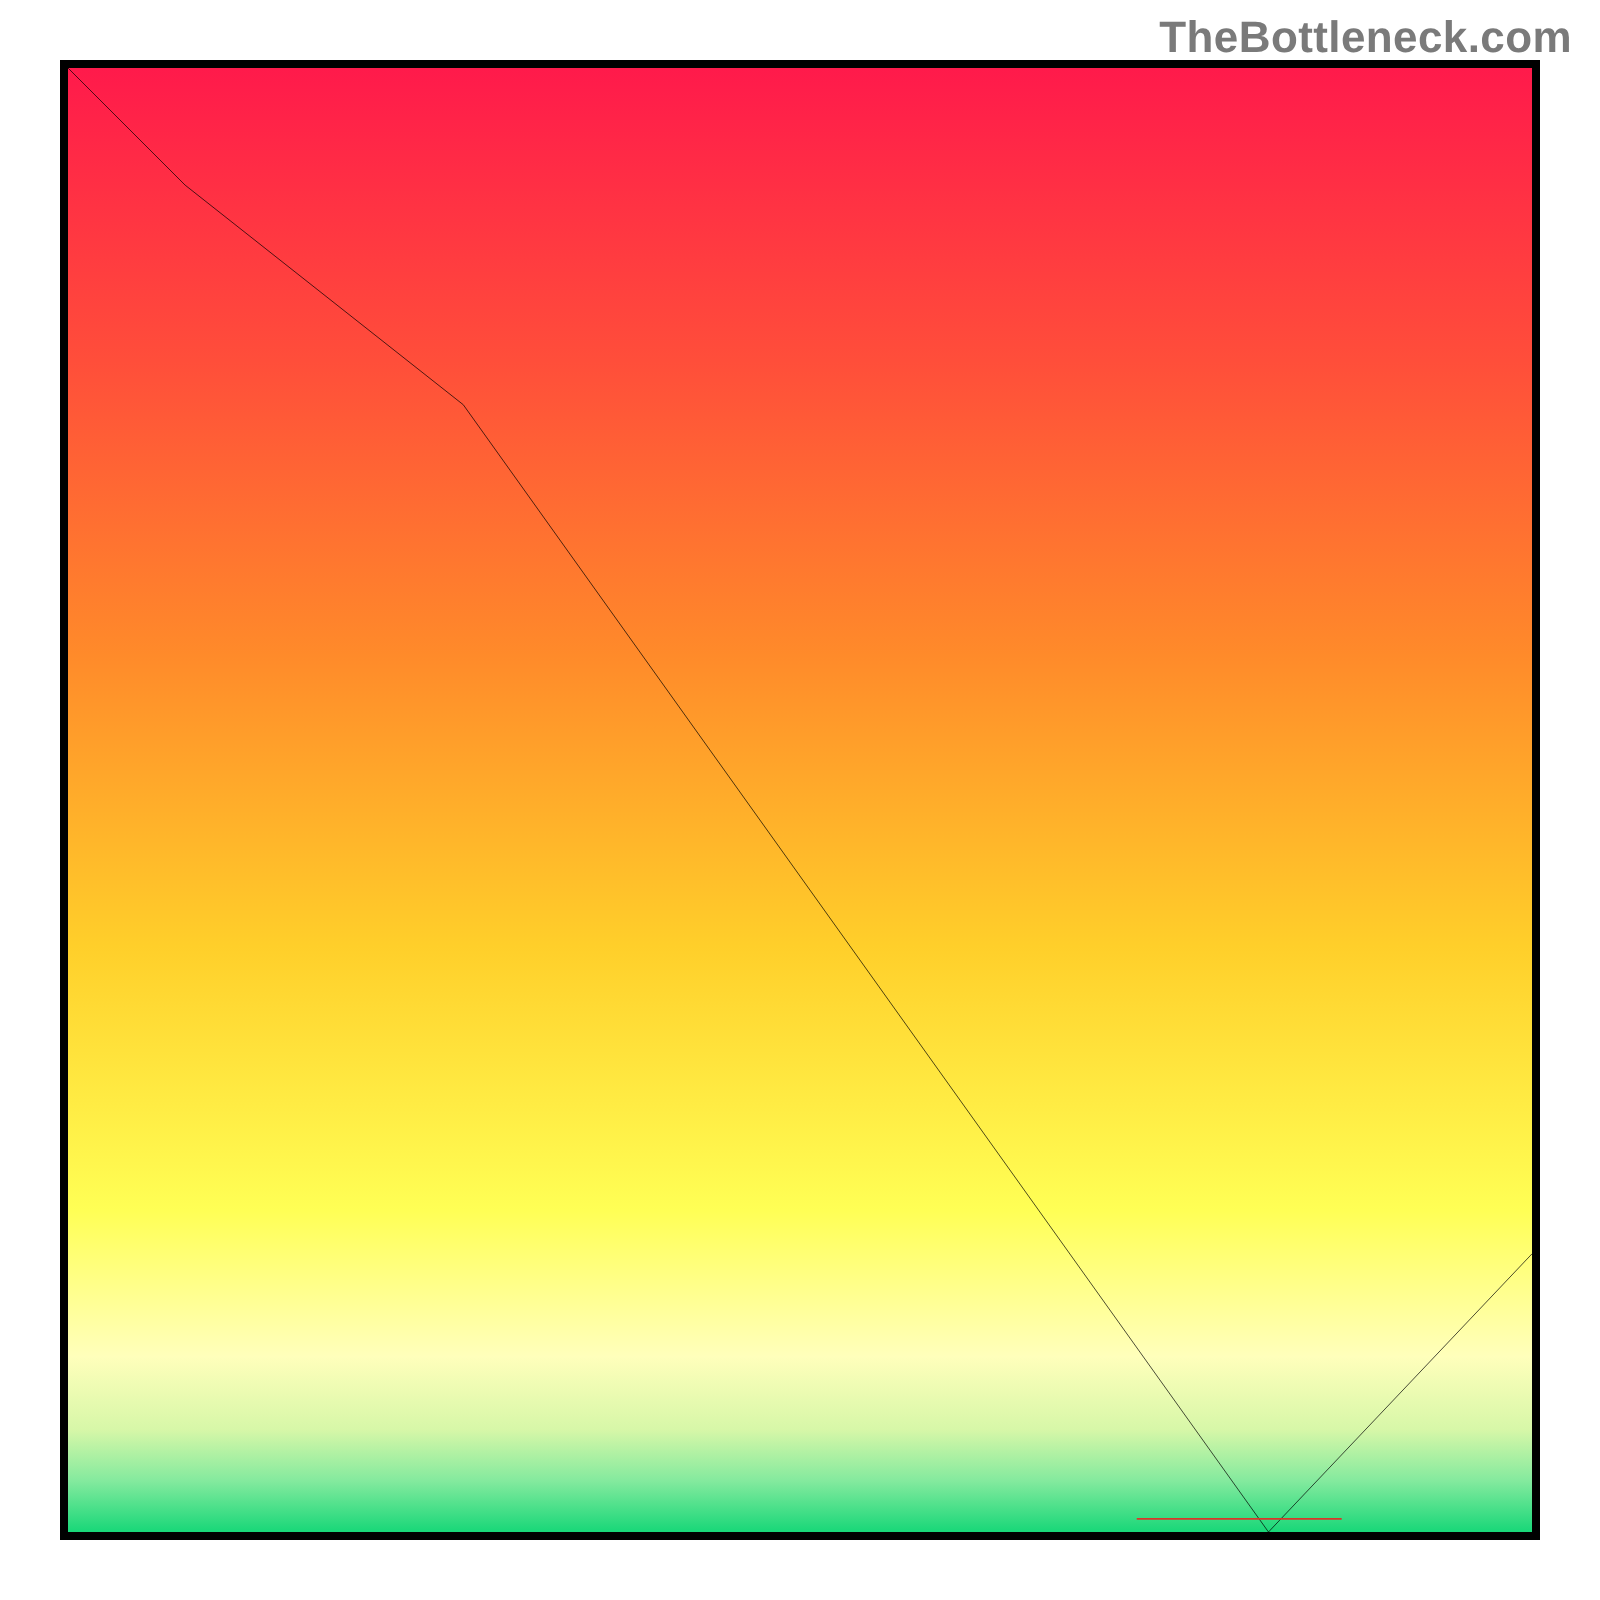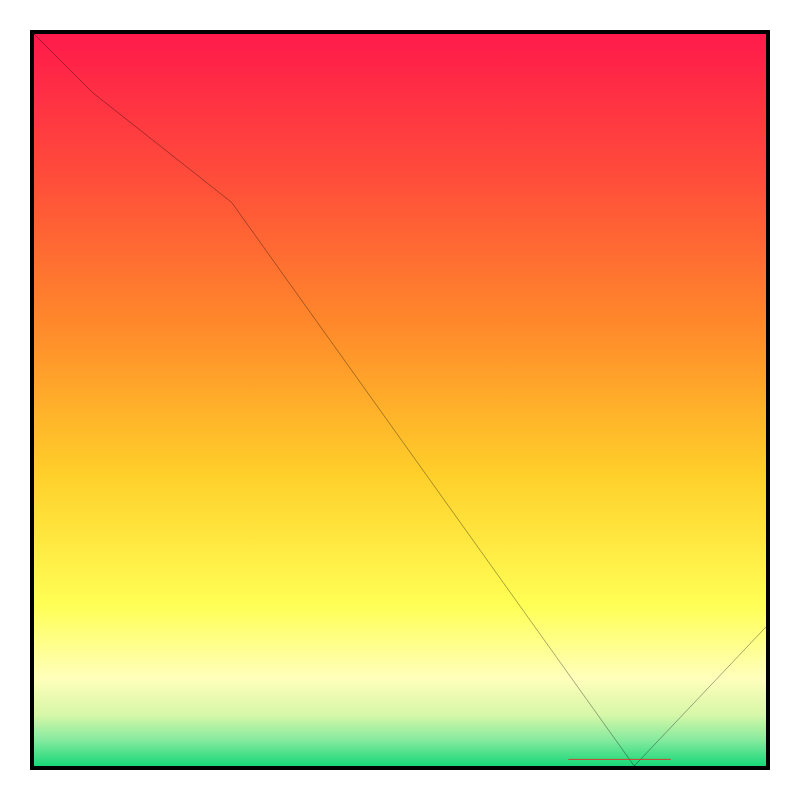--- a/index.html
+++ b/index.html
@@ -47,20 +47,21 @@
     fill: #d9362a;
     letter-spacing: 0.3px;
     font-family: Arial, Helvetica, sans-serif;
   }
 </style>
 </head>
 <body>
 
 <div class="wrap">
 
+  <div class="watermark">TheBottleneck.com</div>
 
   <div class="plot">
     <svg viewBox="0 0 100 100" preserveAspectRatio="none">
       <defs>
         <linearGradient id="bg" x1="0" y1="0" x2="0" y2="1">
 
         <stop offset="0%" stop-color="#ff1a4b"></stop>
             <stop offset="20%" stop-color="#ff4e3a"></stop>
             <stop offset="40%" stop-color="#ff8a2a"></stop>
             <stop offset="60%" stop-color="#ffcf2a"></stop>

